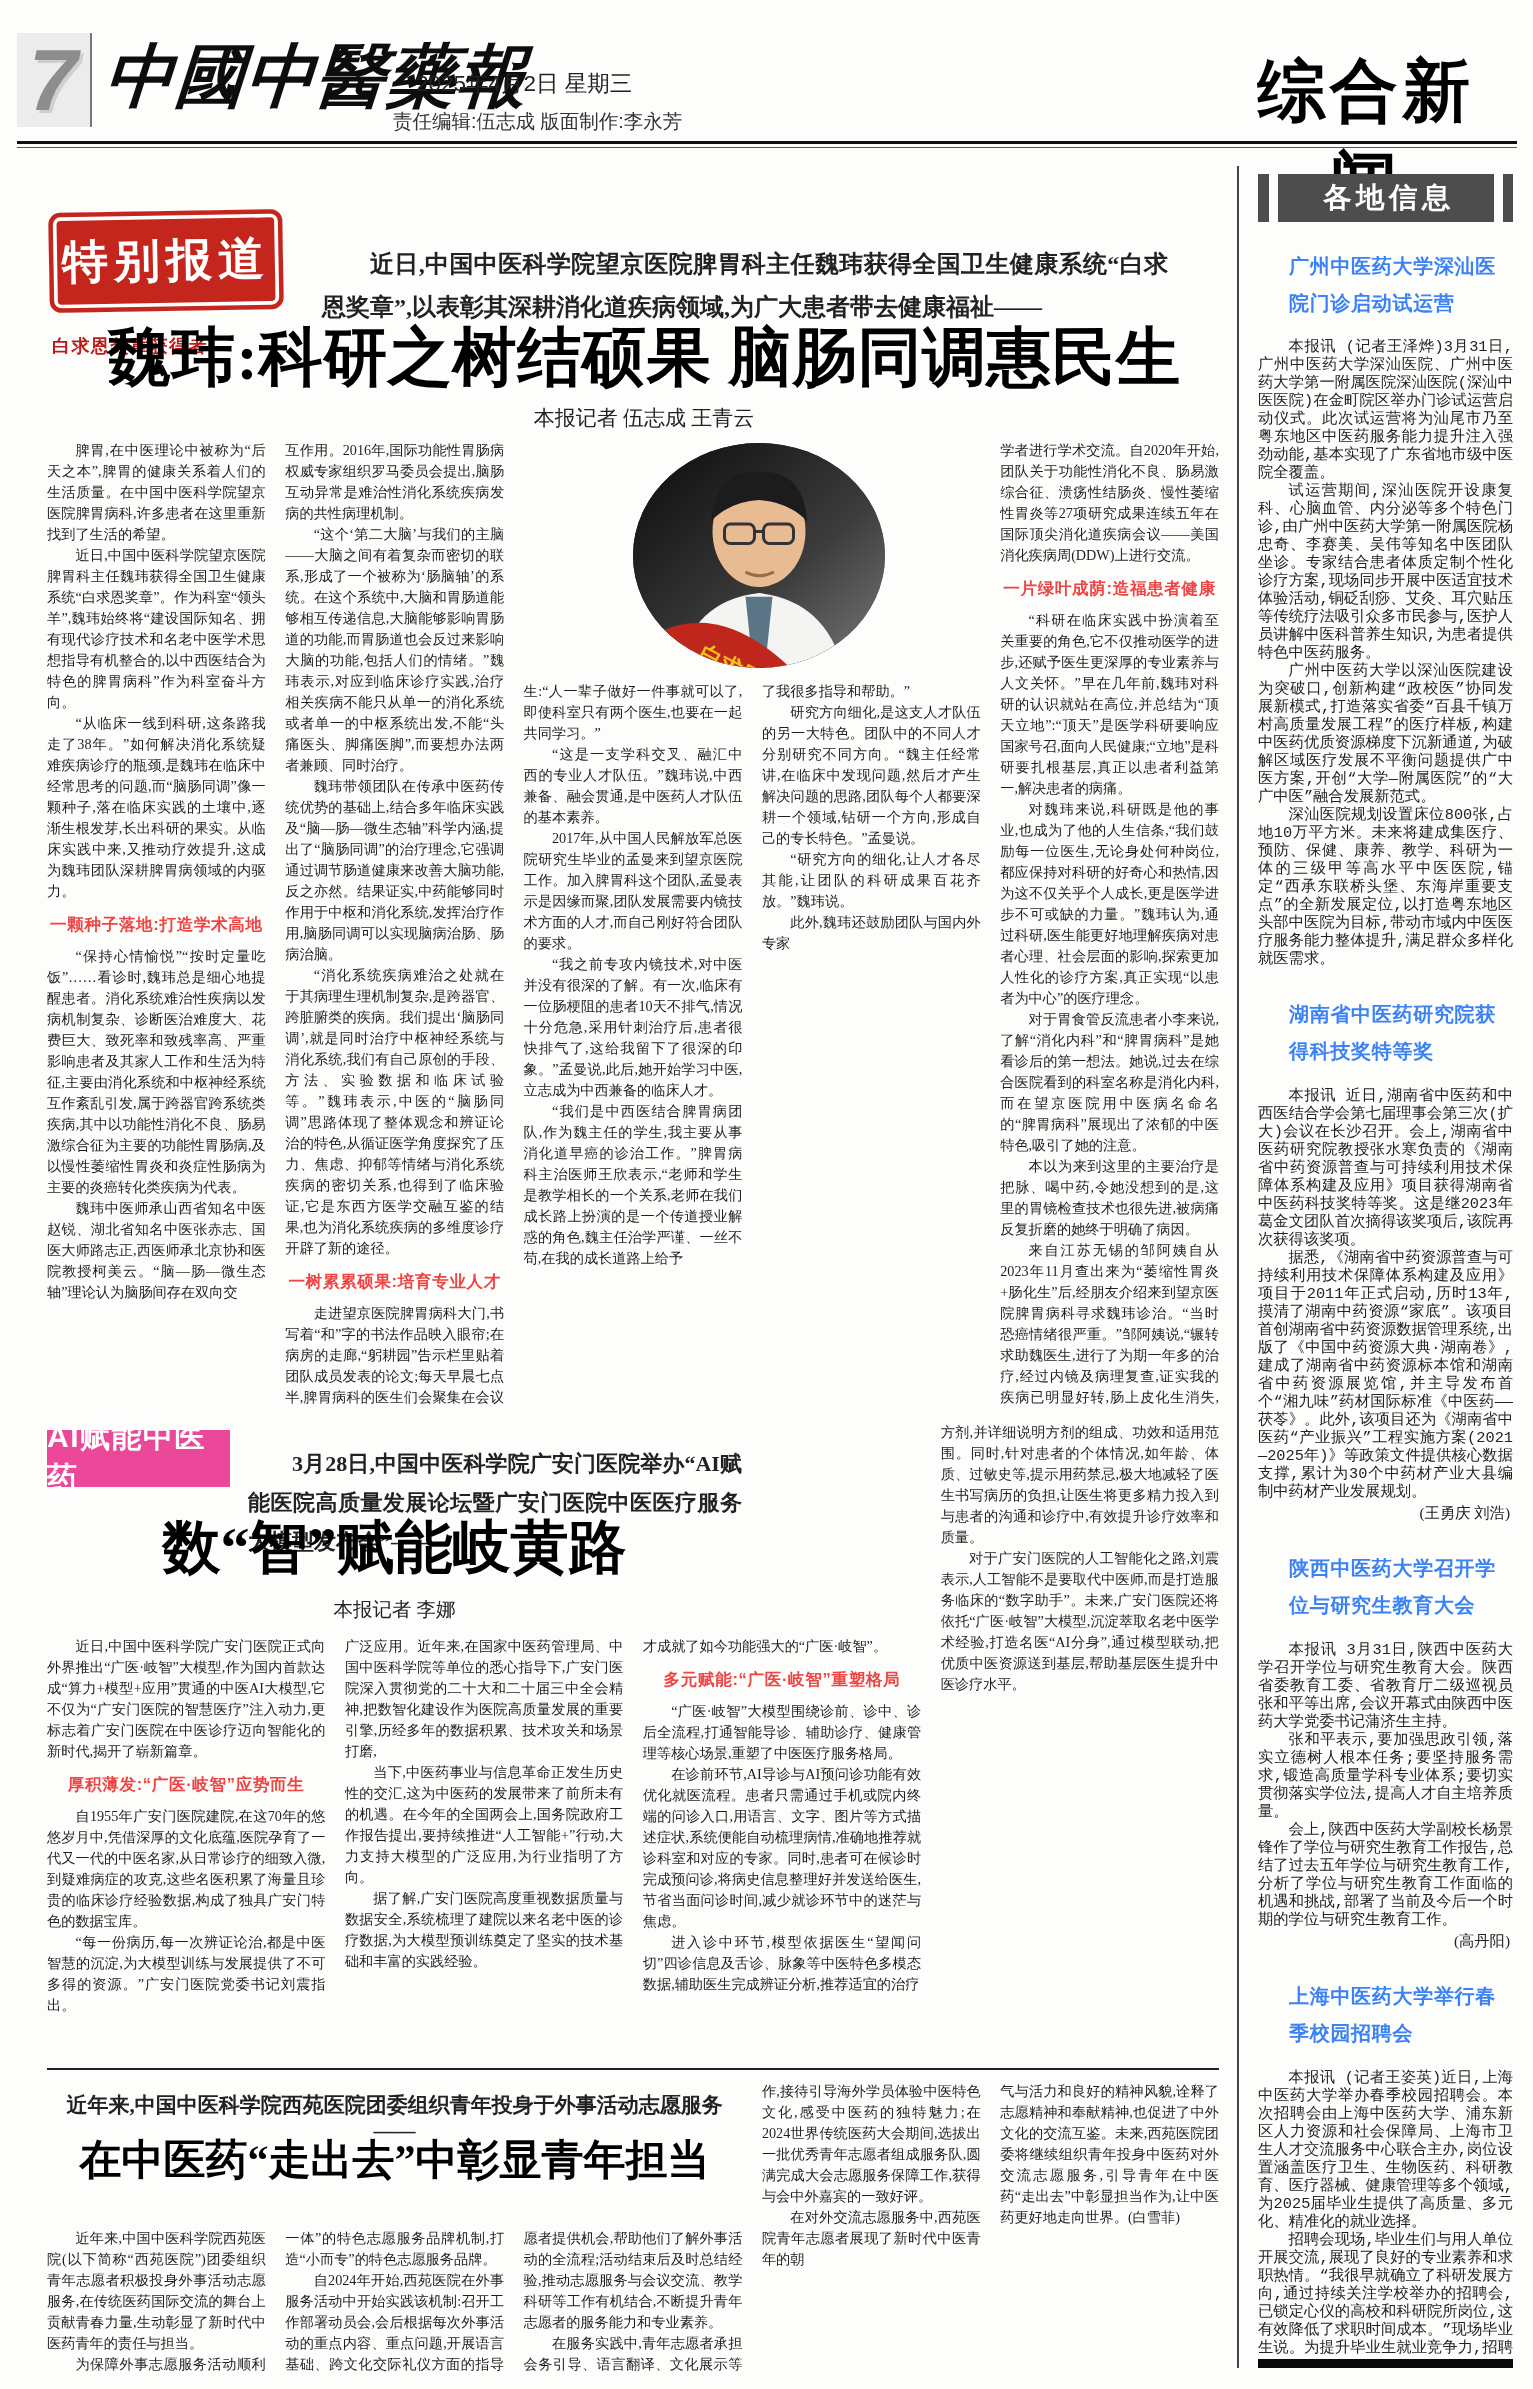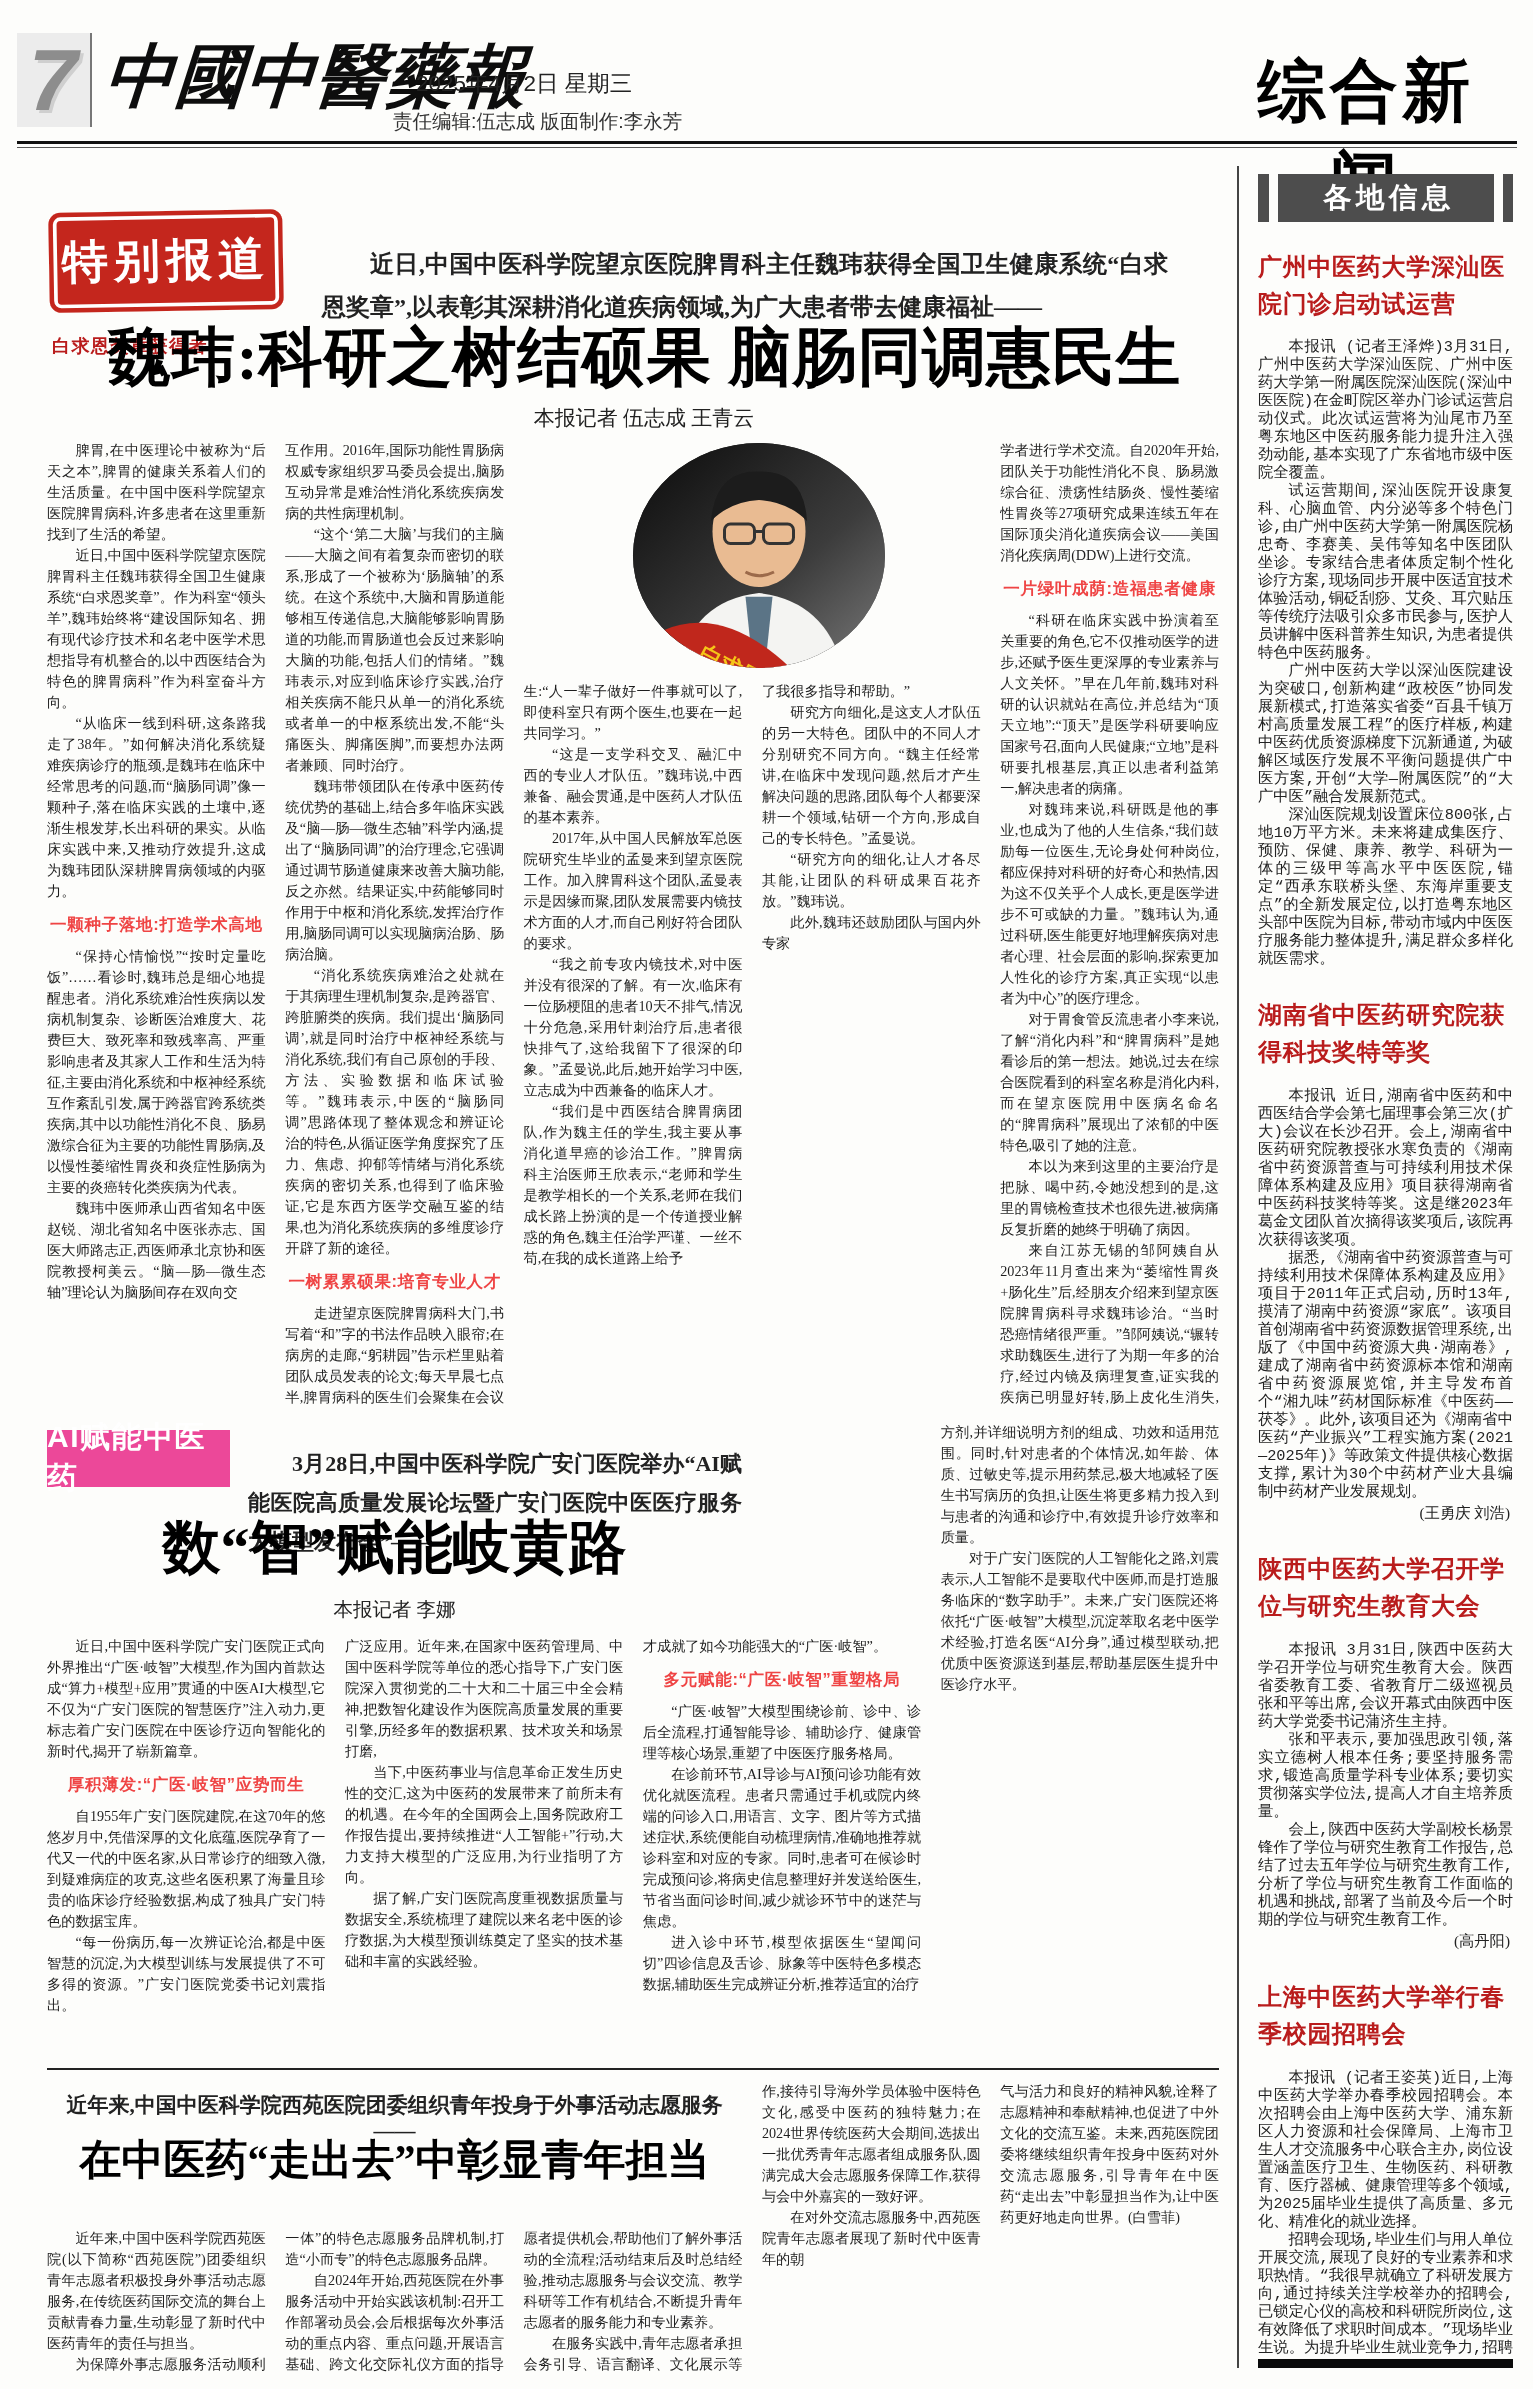--- a/index.html
+++ b/index.html
@@ -69,22 +69,22 @@
   .youth-headline{position:absolute;left:0;top:46px;width:695px;text-align:center;font-weight:900;font-size:42px;color:#000;}
 
   
   .side-rule{position:absolute;left:1237px;top:166px;width:1.5px;height:2202px;background:#444;}
   .sidebar{position:absolute;left:1258px;top:171px;width:255px;height:2186px;overflow:hidden;}
   .side-label{display:flex;align-items:center;gap:9px;margin:3px 0 25.5px 0;}
   .side-label .bar{width:10.5px;height:48px;background:#4d4d4d;}
   .side-label .lbox{flex:1;height:48px;background:#4d4d4d;color:#fff;display:flex;align-items:center;
         justify-content:center;font-family:"Liberation Sans",sans-serif;font-weight:bold;font-size:28.4px;letter-spacing:4.5px;padding-left:7px;}
   .side-article{margin-bottom:28.4px;}
-  .side-title{font-family:"Liberation Sans",sans-serif;font-weight:900;font-size:24px;line-height:37px;
-        letter-spacing:0.7px;color:#b91c1c;margin-bottom:16.5px;}
+  .side-title{font-family:"Liberation Sans",sans-serif;font-weight:900;font-size:20px;line-height:37px;
+        letter-spacing:0.7px;color:#3b82f6;margin-bottom:16.5px;margin-left:31px;}
   .side-body{font-size:15.3px;line-height:18px;text-align:justify;color:#222;}
   .side-body .col-para{margin:0;text-indent:2em;font-family:Liberation Mono, monospace;}
   .side-body .col-byline{text-align:right;padding-right:3px;}
   .side-bottom-bar{position:absolute;left:1258px;top:2359px;width:255px;height:9px;background:#0a0a0a;}
 </style>
 </head>
 <body>
 
 <div class="page" data-name="newspaper-page">
 

